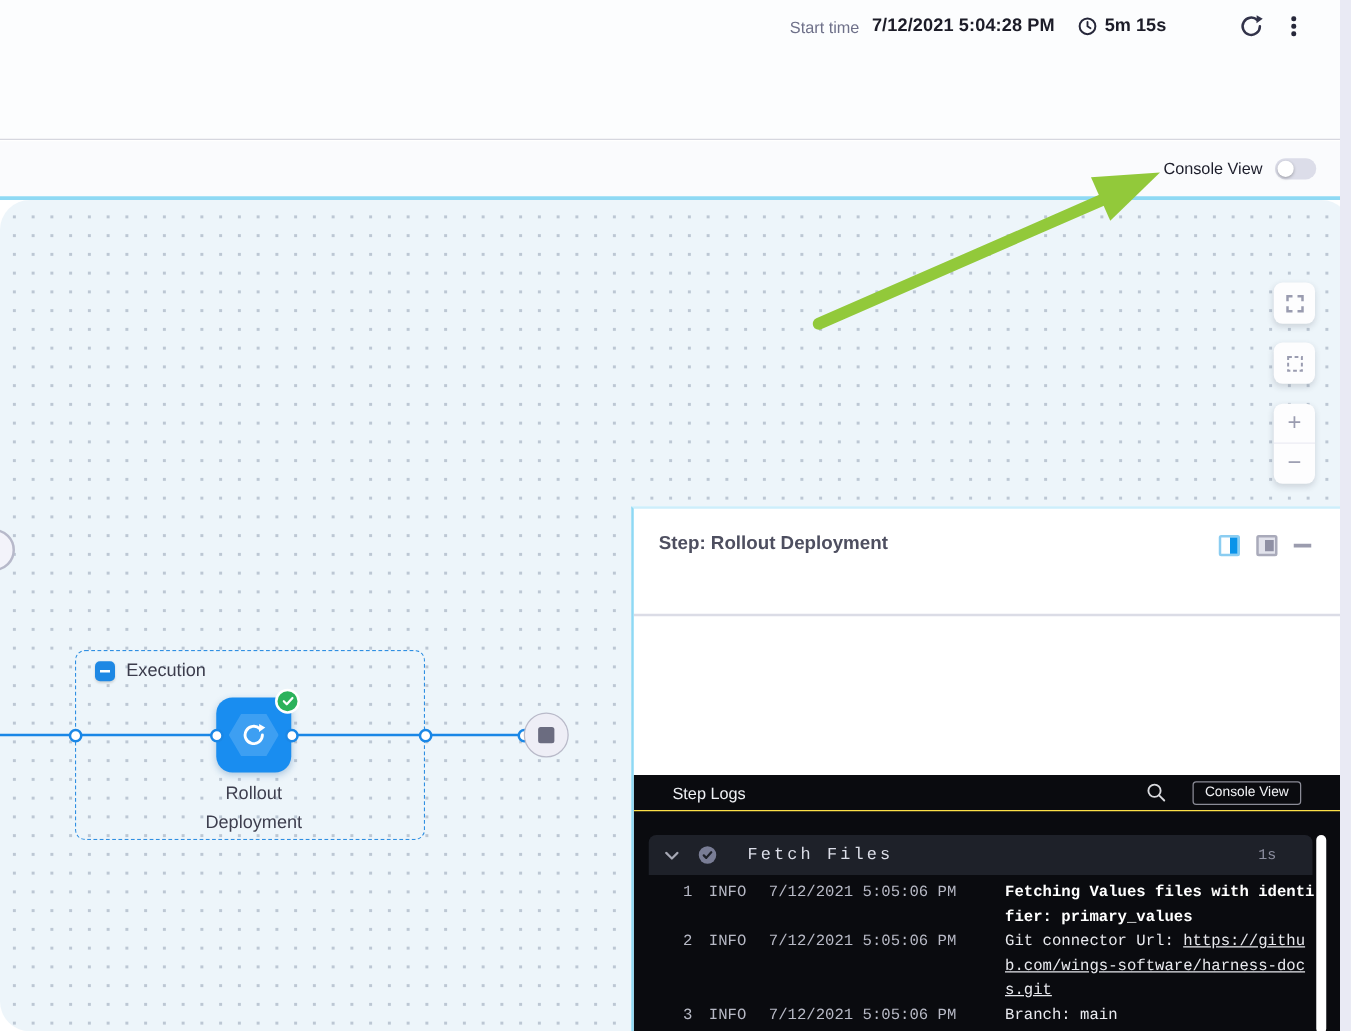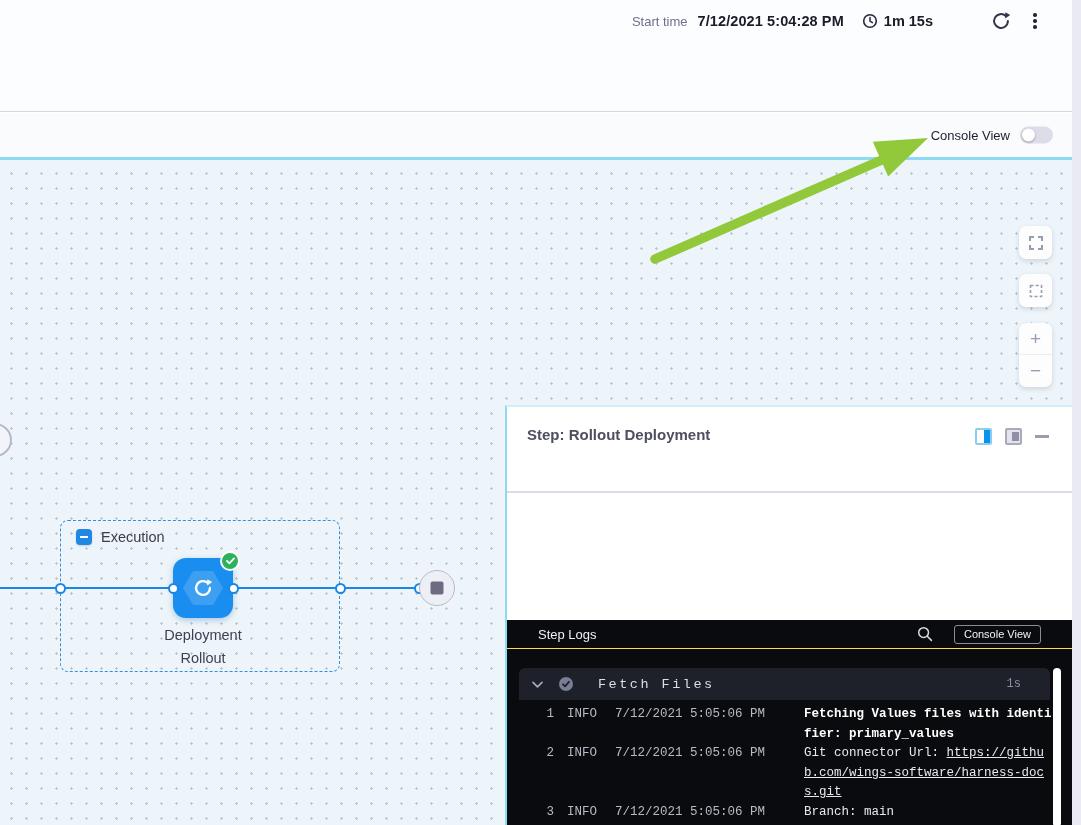--- a/index.html
+++ b/index.html
@@ -24,21 +24,21 @@
   .console-label { font-size:13px; color:#1d1e2c; }
   .toggle { width:33px; height:17px; border-radius:9px; background:#dcdde9; position:relative; cursor:pointer; }
   .toggle .knob { position:absolute; left:2px; top:2px; width:13px; height:13px; border-radius:50%; background:#fff; box-shadow:0 1px 2.5px rgba(0,0,0,.3); }
 
   .cyan-line { position:absolute; left:0; top:157px; width:1081px; height:3px; background:#8ed9f4; }
 
   
   .canvas { position:absolute; left:0; top:160px; width:1081px; height:665px;
     background-color:#edf5fa;
     background-image:radial-gradient(circle, rgba(148,162,180,.55) 1.2px, transparent 1.4px);
-    background-size:15px 15px; background-position:4px 6px; }
+    background-size:15px 15px; background-position:4px 6px;border-radius:24px; }
 
   .edge-line { position:absolute; left:0; top:426.5px; width:420px; height:2.5px; background:#1a87e6; }
   .partial-node { position:absolute; left:-22px; top:263px; width:34px; height:34px; border-radius:50%; background:#f3f3fa; border:2px solid #b7b9ca; }
 
   .exec-group { position:absolute; left:60px; top:360px; width:280px; height:152px; border:1.6px dashed #2f8fe2; border-radius:8px; }
   .group-head { position:absolute; left:15px; top:8px; display:flex; align-items:center; gap:9px; }
   .collapse-btn { width:16px; height:16px; background:#1e88e4; border-radius:4px; position:relative; cursor:pointer; border:none; box-shadow:0 1px 2px rgba(0,0,0,.15); }
   .collapse-btn::after { content:''; position:absolute; left:4px; top:7px; width:8px; height:2px; background:#fff; }
   .group-label { font-size:14.5px; color:#3b3c4c; }
 
@@ -121,21 +121,21 @@
 
   <div class="top-header">
     <div class="top-bar-row">
       <span class="start-label">Start time</span>
       <span class="start-value">7/12/2021 5:04:28 PM</span>
       <span class="clock-wrap">
         <svg width="16" height="16" viewBox="0 0 16 16" fill="none">
           <circle cx="8" cy="8" r="6.3" stroke="#26273a" stroke-width="1.6"></circle>
           <path d="M8 4.6 V8 L10.4 9.6" stroke="#26273a" stroke-width="1.5" stroke-linecap="round" fill="none"></path>
         </svg>
-        <span class="duration-value">1m 15s</span>
+        <span class="duration-value">5m 15s</span>
       </span>
       <button class="refresh-btn">
         <svg width="20" height="20" viewBox="0 0 20 20" fill="none">
           <path d="M16.9 10 a6.9 6.9 0 1 1 -2.1-4.95" stroke="#32334a" stroke-width="2" fill="none" stroke-linecap="round"></path>
           <polygon points="14.3,1.2 19.2,3.9 14.2,7.6" fill="#32334a"></polygon>
         </svg>
       </button>
       <button class="kebab-btn">
         <i></i>
           <i></i>
@@ -183,22 +183,22 @@
     <div class="conn" style="left:167.5px; top:422.5px;"></div>
     <div class="conn" style="left:227.5px; top:422.5px;"></div>
     <div class="conn" style="left:334.5px; top:422.5px;"></div>
     <div class="conn" style="left:413.5px; top:422.5px;"></div>
 
     <div class="end-node">
       <div class="end-stop"></div>
     </div>
 
     <div class="node-label">
+      <div>Rollout</div>
       <div>Deployment</div>
-      <div>Rollout</div>
     </div>
   </div>
 
   <div class="zoom-controls">
     <button class="zbtn">
       <svg width="16" height="16" viewBox="0 0 16 16" fill="none" stroke="#9a9cb0" stroke-width="2">
         <path d="M2 6V2h4"></path>
           <path d="M10 2h4v4"></path>
           <path d="M14 10v4h-4"></path>
           <path d="M6 14H2v-4"></path>

